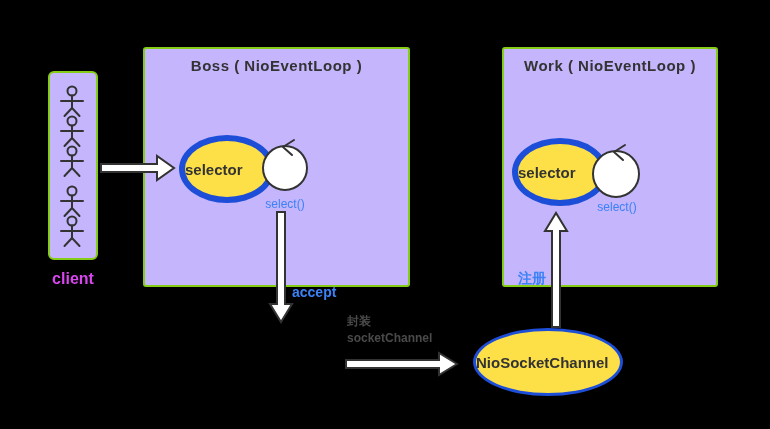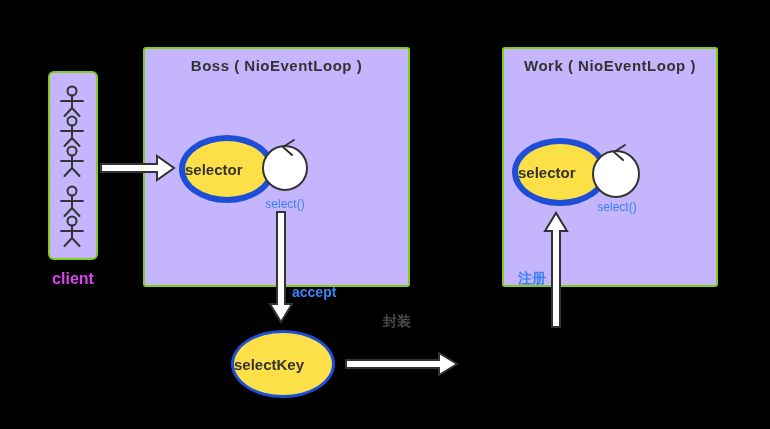--- a/index.html
+++ b/index.html
@@ -14,21 +14,21 @@
   .client-box { left:48px; top:71px; width:50px; height:189px; border-radius:6px; }
 
   .node { position:absolute; background:#fde047; border:6px solid #1d4ed8; border-radius:50%;
           display:flex; align-items:center; 
           font-size:15px; font-weight:bold; color:#333333; z-index:3; }
   .node.thick { border-width:3px; }
 
   .label { position:absolute; color:#3b82f6; z-index:4; }
   .lbl-select { font-size:12px; font-weight:normal; text-align:center; }
   .lbl-bold   { font-size:14px; font-weight:bold;margin-top:33px; }
-  .lbl-muted  { font-size:14px; font-weight:bold; color:#4a4a4a; text-align:center; }
+  .lbl-muted  { font-size:12px; font-weight:bold; color:#4a4a4a; text-align:left; }
   .lbl-client { font-size:16px; font-weight:bold; color:#d946ef; text-align:center; }
 
   svg.overlay { position:absolute; left:0; top:0; z-index:5; }
   .arrow   { fill:#ffffff; stroke:#333333; stroke-width:2; stroke-linejoin:miter; }
   .loop    { fill:#ffffff; stroke:#333333; stroke-width:2; }
   .loop-ah { fill:none; stroke:#333333; stroke-width:2; stroke-linecap:round; stroke-linejoin:round; }
   .actor   { fill:none; stroke:#333333; stroke-width:2; stroke-linecap:round; }
 </style>
 </head>
 <body>
@@ -46,30 +46,31 @@
   </div>
 
   <div class="node" style="left:179px; top:135px; width:96px; height:68px;">
     <span>selector</span>
   </div>
 
   <div class="node" style="left:512px; top:138px; width:96px; height:68px;">
     <span>selector</span>
   </div>
 
-  <div class="node thick" style="left:231px; top:330px; width:104px; height:68px;">
-    <span>selectKey</span>
+
+  <div class="node thick" style="left:473px; top:328px; width:150px; height:68px;">
+    <span>NioSocketChannel</span>
   </div>
-
 
   <div class="label lbl-select" style="left:260px; top:197px; width:50px;">select()</div>
   <div class="label lbl-select" style="left:590px; top:200px; width:54px;">select()</div>
   <div class="label lbl-bold" style="left:292px; top:251px;">accept</div>
   <div class="label lbl-bold" style="left:518px; top:237px;">注册</div>
   <div class="label lbl-muted" style="left:347px; top:313px; width:100px;">封装</div>
+  <div class="label lbl-muted" style="left:347px; top:331px; width:100px;">socketChannel</div>
   <div class="label lbl-client" style="left:46px; top:270px; width:54px;">client</div>
 
   <svg class="overlay" width="770" height="429" viewBox="0 0 770 429">
 
     <g>
       <circle class="actor" cx="72" cy="91" r="4.5"></circle>
       <path class="actor" d="M72 95.5 V108 M61 101 H83 M72 108 L64.5 116 M72 108 L79.5 116"></path>
     </g>
     <g>
       <circle class="actor" cx="72" cy="121" r="4.5"></circle>

